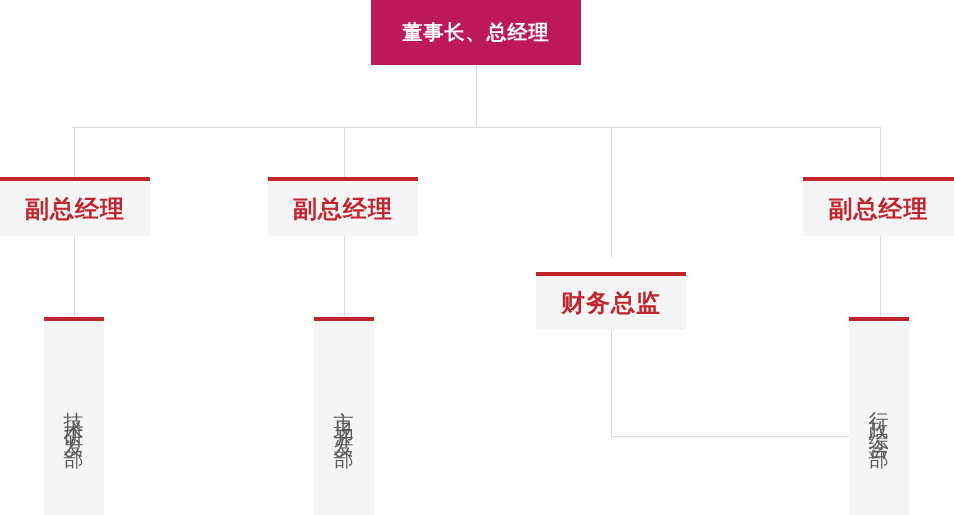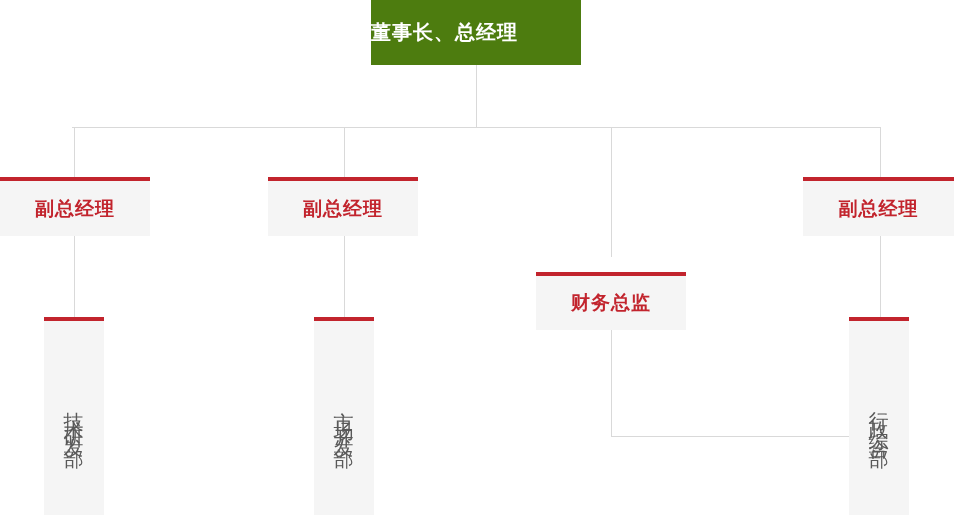--- a/index.html
+++ b/index.html
@@ -28,37 +28,37 @@
   .line-drop-vp3    { left: 880px; top: 127px; width: 1px;   height: 50px; }
   .line-sub-vp1     { left: 74px;  top: 236px; width: 1px;   height: 81px; }
   .line-sub-vp2     { left: 344px; top: 236px; width: 1px;   height: 81px; }
   .line-sub-vp3     { left: 880px; top: 236px; width: 1px;   height: 81px; }
   .line-cfo-down    { left: 611px; top: 315px; width: 1px;   height: 121px;}
   .line-cfo-across  { left: 611px; top: 436px; width: 238px; height: 1px;  }
   
   .node-root {
     position: absolute;
     left: 371px; top: 0; width: 210px; height: 65px;
-    background: #4d7c0f;
+    background: #be185d;
     color: #ffffff;
     font-size: 20px;
     font-weight: bold;
     letter-spacing: 1px;
     display: flex;
     align-items: center;
-    justify-content: flex-start;
+    justify-content: center;
   }
   
   .node-l2 {
     position: absolute;
     box-sizing: border-box;
     background: #f5f5f5;
     border-top: 4px solid #c2242d;
     color: #c2242d;
-    font-size: 19px;
+    font-size: 24px;
     font-weight: bold;
     letter-spacing: 1px;
     display: flex;
     align-items: center;
     justify-content: center;
   }
   .node-vp1 { left: 0;     top: 177px; width: 150px; height: 59px; }
   .node-vp2 { left: 268px; top: 177px; width: 150px; height: 59px; }
   .node-cfo { left: 536px; top: 257px; width: 150px; height: 58px; margin-top: 15px; }
   .node-vp3 { left: 803px; top: 177px; width: 151px; height: 59px; }

